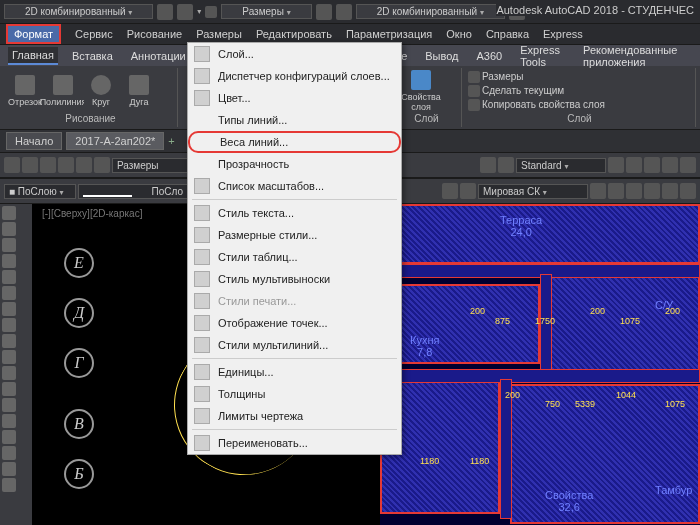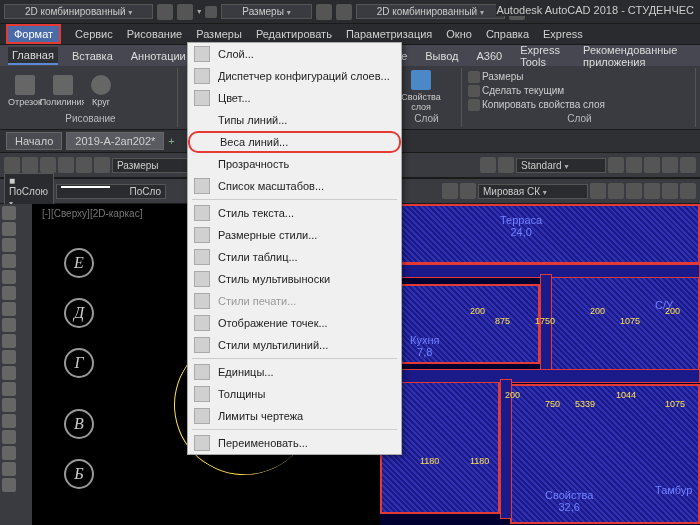--- a/index.html
+++ b/index.html
@@ -100,20 +100,24 @@
           <span>Отрезок</span>
         </div>
       <div class="bigbtn">
           <div class="ic"></div>
           <span>Полилиния</span>
         </div>
       <div class="bigbtn">
           <div class="ic" style="border-radius:50%"></div>
           <span>Круг</span>
         </div>
+      <div class="bigbtn">
+          <div class="ic"></div>
+          <span>Дуга</span>
+        </div>
     </div>
     <div class="panel-title">Рисование</div>
   </div>
 
   <div class="panel" style="width:210px"></div>
   <div class="panel" style="width:70px">
     <div class="panel-body">
       <div class="bigbtn" style="width:50px">
           <div class="ic" style="background:#4A88C8"></div>
           <span style="white-space:pre-line;text-align:center">Свойства
@@ -138,21 +142,21 @@
             <span>Копировать свойства слоя</span>
           </div>
       </div>
     </div>
     <div class="panel-title">Слой</div>
   </div>
 </div>
 
 <div class="doc-tabbar">
   <span class="dtab">Начало</span>
-  <span class="dtab" style="background:#5A5B60">2019-А-2ап202*</span>
+  <span class="dtab" style="background:#5A5B60">2017-А-2ап202*</span>
   <span style="color:#8A8"> + </span>
 </div>
 
 <div class="qbar">
   <span class="tb-icon"></span>
   <span class="tb-icon"></span>
   <span class="tb-icon"></span>
   <span class="tb-icon"></span>
   <span class="tb-icon"></span>
   <span class="tb-icon"></span>
@@ -162,22 +166,22 @@
   <span class="tb-icon"></span>
   <span class="qsel" style="width:90px"><span>Standard</span> <span class="chev">▾</span></span>
   <span class="tb-icon"></span>
   <span class="tb-icon"></span>
   <span class="tb-icon"></span>
   <span class="tb-icon"></span>
   <span class="tb-icon"></span>
 </div>
 
 <div class="qbar">
-  <span class="byline" style="width:50px">■ <span>ПоСлою</span> <span class="chev">▾</span></span>
-  <span class="byline" style="width:110px;display:flex;align-items:flex-start;gap:20px">
+  <span class="byline" style="width:72px">■ <span>ПоСлою</span> <span class="chev">▾</span></span>
+  <span class="byline" style="width:110px;display:flex;align-items:flex-end;gap:20px">
       <span class="qline"></span>
       <span>ПоСло</span>
     </span>
   <span style="flex:1"></span>
   <span class="tb-icon"></span>
   <span class="tb-icon"></span>
   <span class="qsel" style="width:110px"><span>Мировая СК</span> <span class="chev">▾</span></span>
   <span class="tb-icon"></span>
   <span class="tb-icon"></span>
   <span class="tb-icon"></span>

